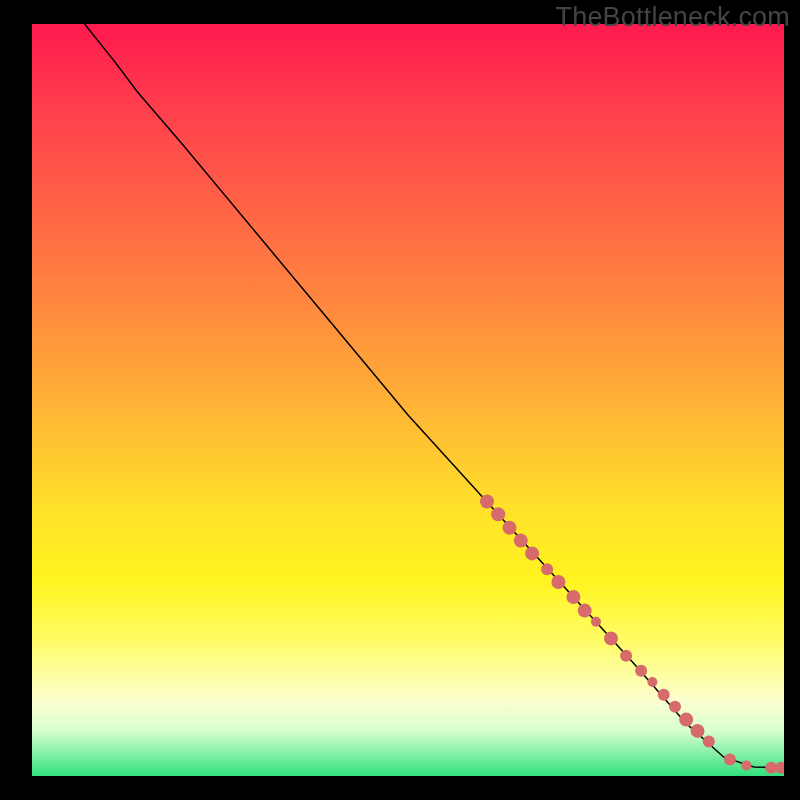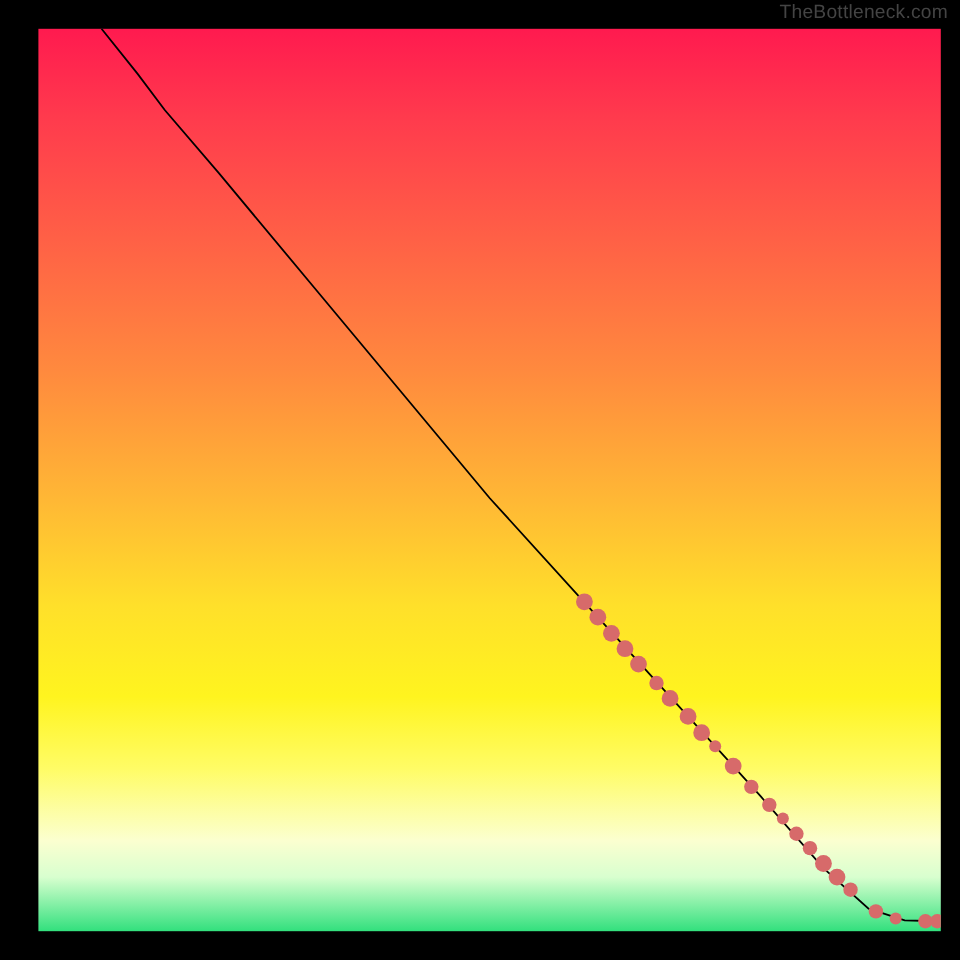--- a/index.html
+++ b/index.html
@@ -15,21 +15,21 @@
     position: relative;
     width: 800px;
     height: 800px;
     background: #000;
   }
   .watermark {
     position: absolute;
     top: 2px;
     right: 10px;
     color: #444;
-    font-size: 16px;
+    font-size: 27px;
     letter-spacing: 0.2px;
     font-weight: 500;
     z-index: 20;
   }
   .plot-area {
     position: absolute;
     left: 32px;
     top: 24px;
     width: 752px;
     height: 752px;

